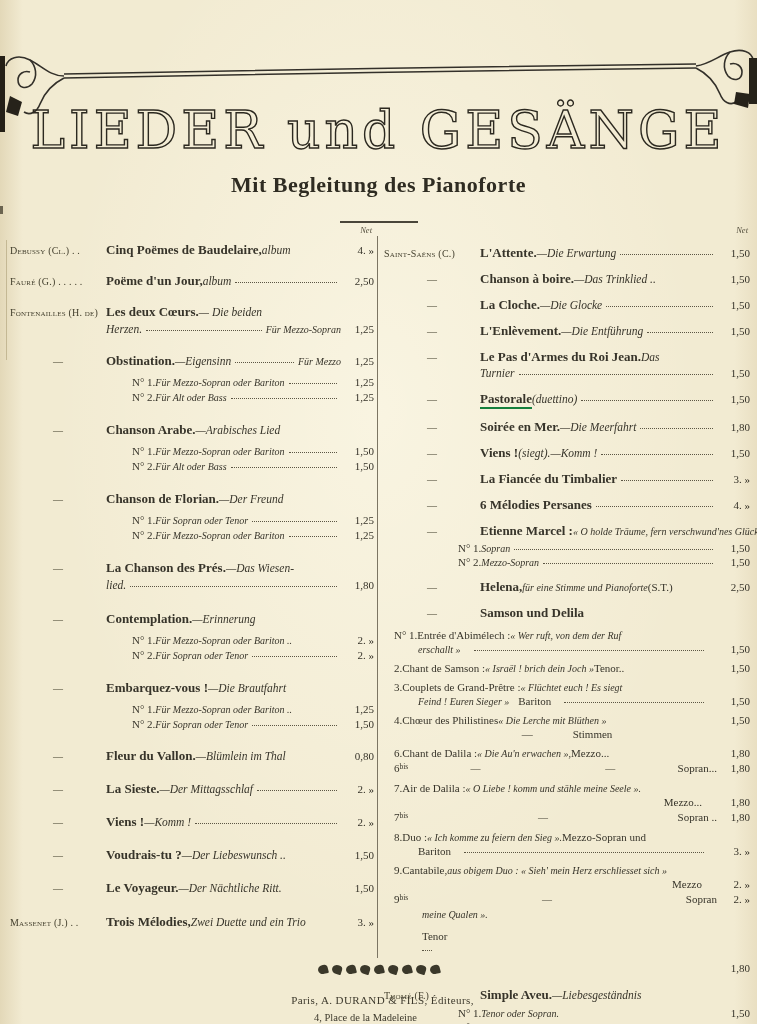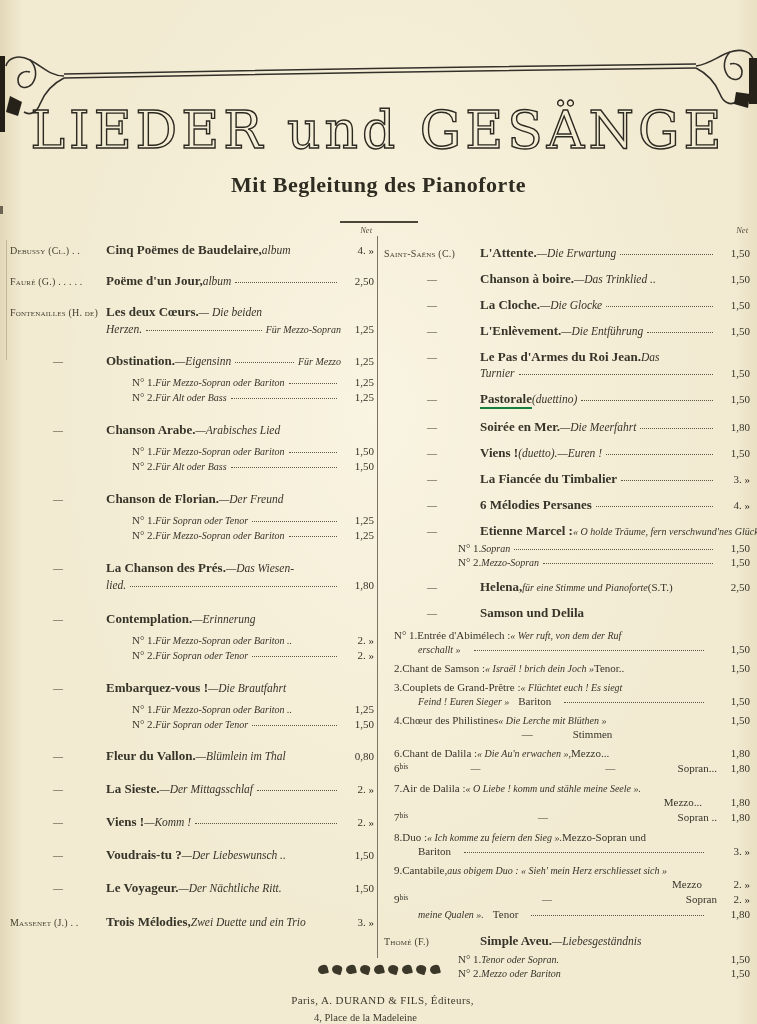--- a/index.html
+++ b/index.html
@@ -306,21 +306,21 @@
     <div class="line i0" style="margin-top: 10px;">
       <span class="comp cdash">—</span>
       <span class="sb">Soirée en Mer.</span>
       <span class="si">—Die Meerfahrt</span>
       <span class="dots"></span>
       <span class="price">1,80</span>
     </div>
     <div class="line i0" style="margin-top: 10px;">
       <span class="comp cdash">—</span>
       <span class="sb">Viens !</span>
-      <span class="si"> (duetto).—Euren !</span>
+      <span class="si"> (siegt).—Komm !</span>
       <span class="dots"></span>
       <span class="price">1,50</span>
     </div>
     <div class="line i0" style="margin-top: 10px;">
       <span class="comp cdash">—</span>
       <span class="sb">La Fiancée du Timbalier</span>
       <span class="dots"></span>
       <span class="price">3. »</span>
     </div>
     <div class="line i0" style="margin-top: 10px;">
@@ -446,21 +446,21 @@
       <span class="sn">Mezzo</span>
       <span class="price">2. »</span>
     </div>
     <div class="line i3" style="margin-top: 2px;">
       <span class="sn">9</span>
       <span class="sn ssup">bis</span>
       <span class="ssp">—</span>
       <span class="sn">Sopran</span>
       <span class="price">2. »</span>
     </div>
-    <div class="line i4" style="margin-top: 1px;">
+    <div class="line i4" style="margin-top: 1px; flex-direction: column;">
       <span class="ss">meine Qualen ». </span>
       <span class="sn">Tenor</span>
       <span class="dots"></span>
       <span class="price">1,80</span>
     </div>
     <div class="line i0" style="margin-top: 12px;">
       <span class="comp">Thomé (F.)</span>
       <span class="sb">Simple Aveu.</span>
       <span class="si">—Liebesgeständnis</span>
     </div>

